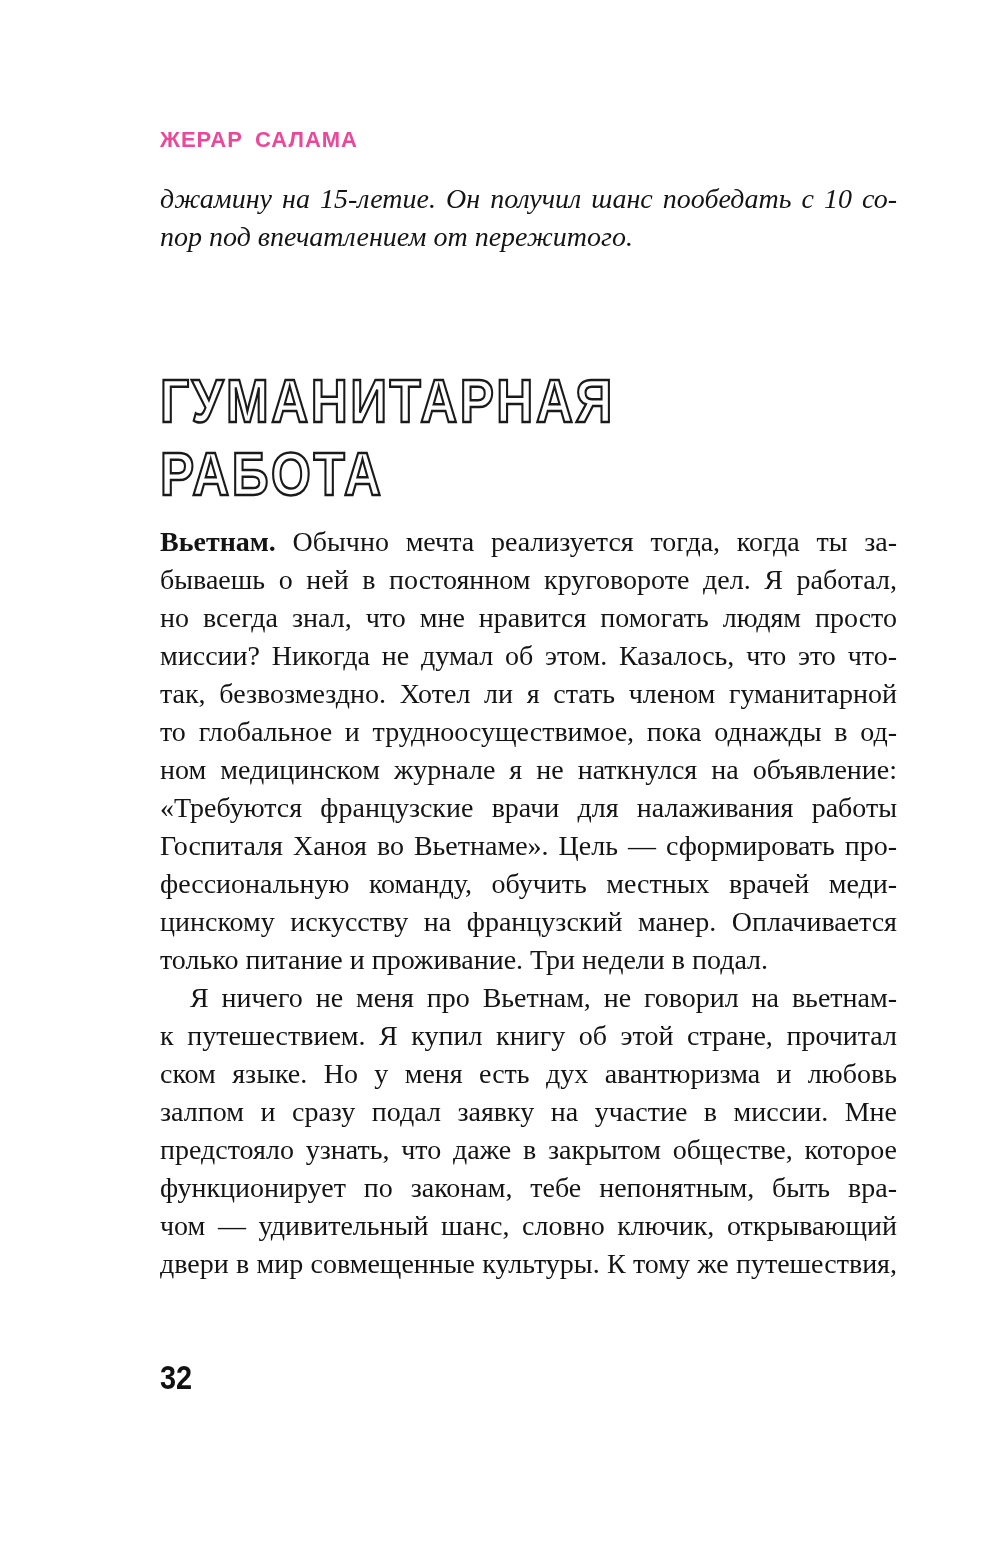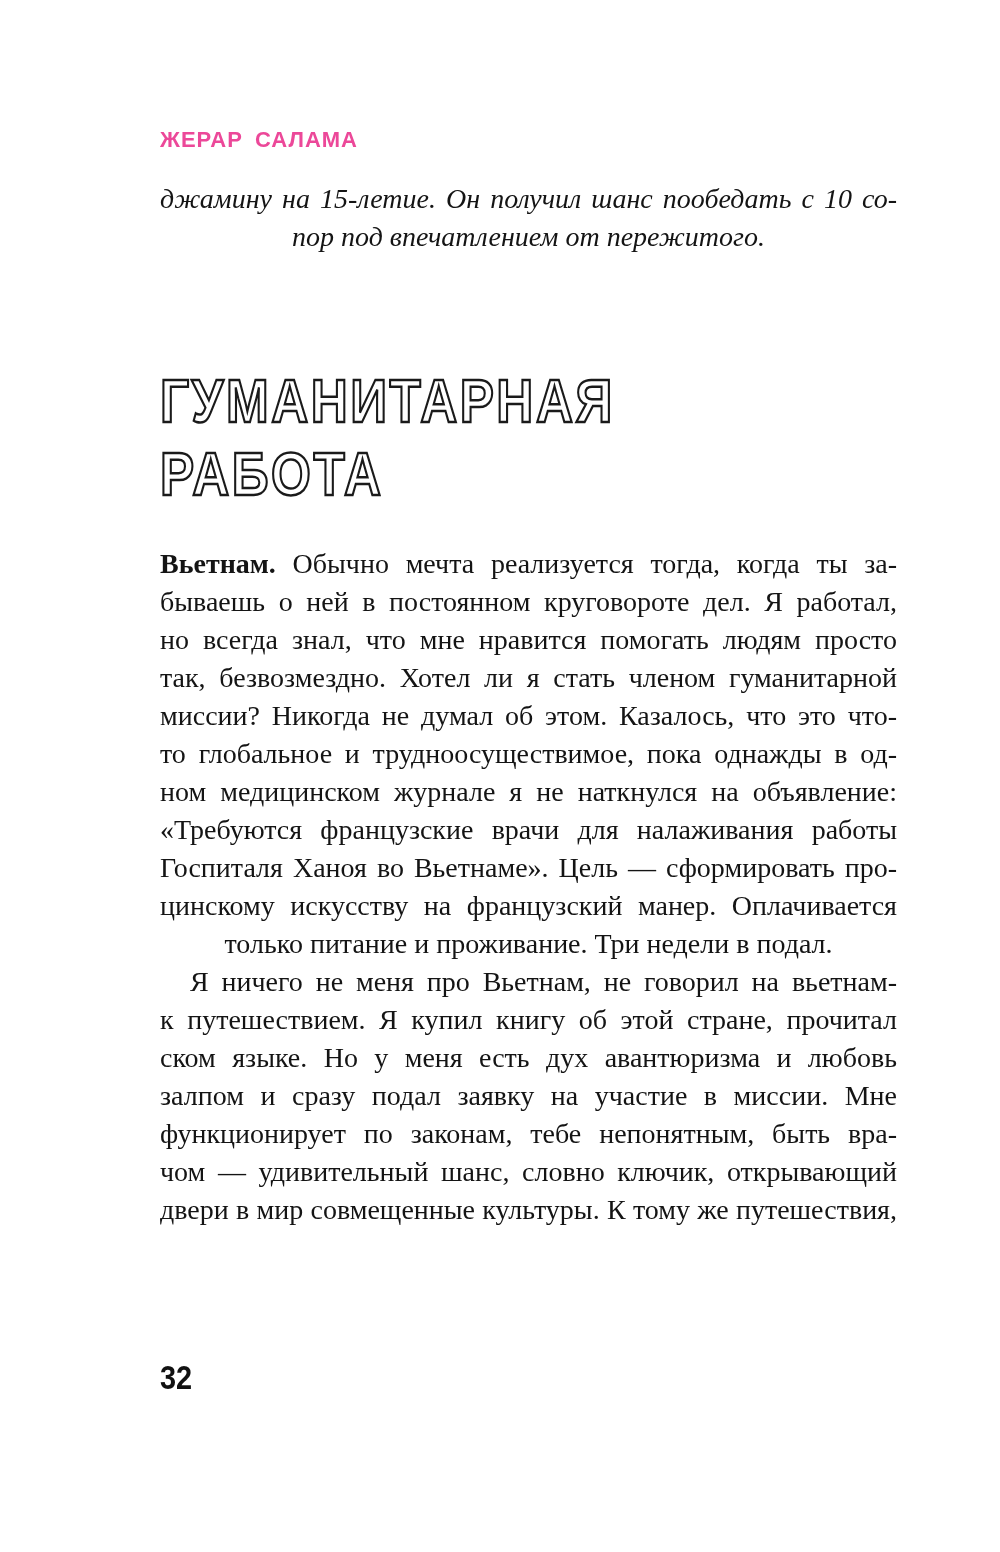--- a/index.html
+++ b/index.html
@@ -34,27 +34,27 @@
     font-weight:bold;
     font-size:61px;line-height:73px;
     letter-spacing:3px;
     color:#ffffff;
     -webkit-text-stroke:2.5px #1a1a1a;
     transform:scaleX(0.84);
     transform-origin:left top;
     white-space:nowrap;
   }
   .body-text{
-    position:absolute;left:160px;top:545px;width:737px;
+    position:absolute;left:160px;top:523px;width:737px;
   }
   .para{display:block;}
   .line{
     display:block;
     font-size:28px;line-height:38px;
-    text-align:center;
+    text-align:left;
     white-space:normal;
   }
   .line.flush{
     text-align:justify;
     text-align-last:justify;
   }
   .line.indent{
     padding-left:30px;
   }
   .line b{font-weight:bold;}
@@ -85,34 +85,36 @@
   <div class="section-heading">
     <span class="heading-line">ГУМАНИТАРНАЯ</span>
     <span class="heading-line">РАБОТА</span>
   </div>
 
   <div class="body-text">
       <div class="para">
         <div class="line flush"><b>Вьетнам.</b> Обычно мечта реализуется тогда, когда ты за-</div>
         <div class="line flush">бываешь о ней в постоянном круговороте дел. Я работал,</div>
         <div class="line flush">но всегда знал, что мне нравится помогать людям просто</div>
+        <div class="line flush">миссии? Никогда не думал об этом. Казалось, что это что-</div>
         <div class="line flush">так, безвозмездно. Хотел ли я стать членом гуманитарной</div>
-        <div class="line flush">миссии? Никогда не думал об этом. Казалось, что это что-</div>
         <div class="line flush">то глобальное и трудноосуществимое, пока однажды в од-</div>
         <div class="line flush">ном медицинском журнале я не наткнулся на объявление:</div>
         <div class="line flush">«Требуются французские врачи для налаживания работы</div>
         <div class="line flush">Госпиталя Ханоя во Вьетнаме». Цель — сформировать про-</div>
+        <div class="line flush">фессиональную команду, обучить местных врачей меди-</div>
         <div class="line flush">цинскому искусству на французский манер. Оплачивается</div>
         <div class="line">только питание и проживание. Три недели в подал.</div>
       </div>
       <div class="para">
         <div class="line flush indent">Я ничего не меня про Вьетнам, не говорил на вьетнам-</div>
         <div class="line flush">к путешествием. Я купил книгу об этой стране, прочитал</div>
         <div class="line flush">ском языке. Но у меня есть дух авантюризма и любовь</div>
         <div class="line flush">залпом и сразу подал заявку на участие в миссии. Мне</div>
+        <div class="line flush">предстояло узнать, что даже в закрытом обществе, которое</div>
         <div class="line flush">функционирует по законам, тебе непонятным, быть вра-</div>
         <div class="line flush">чом — удивительный шанс, словно ключик, открывающий</div>
         <div class="line flush">двери в мир совмещенные культуры. К тому же путешествия,</div>
       </div>
     </div>
 
   <div class="page-number">32</div>
 
 </div>
 

